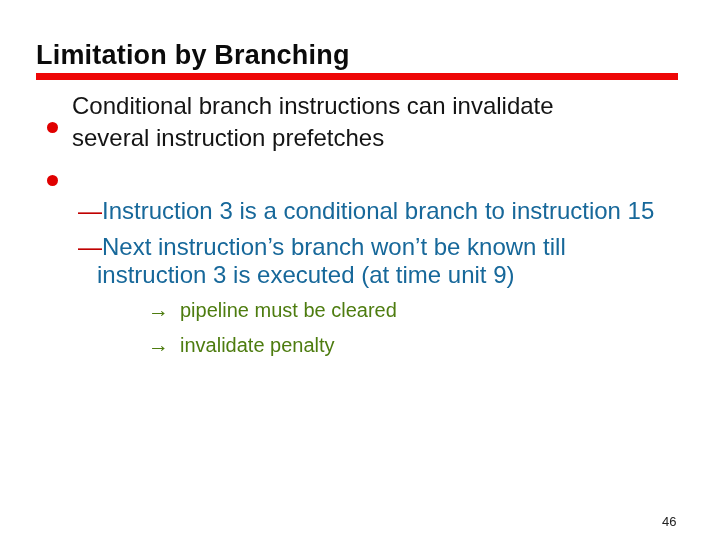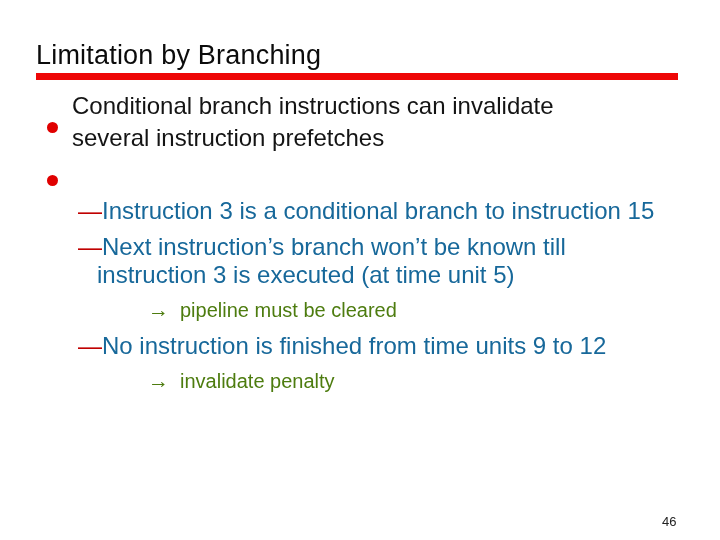--- a/index.html
+++ b/index.html
@@ -14,21 +14,21 @@
     background: #ffffff;
     font-family: "Liberation Sans", sans-serif;
     overflow: hidden;
   }
   .title {
     position: absolute;
     left: 36px;
     top: 40px;
     margin: 0;
     font-size: 27px;
-    font-weight: normal;
+    font-weight: bold;
     color: #0b0b0b;
     letter-spacing: 0.2px;
     white-space: nowrap;
   }
   .title-rule {
     position: absolute;
     left: 36px;
     top: 73px;
     width: 642px;
     height: 7px;
@@ -107,30 +107,27 @@
     <div class="bullet-row">
       <span class="dot"></span>
     </div>
 
     <div class="sub-row">
       <div><span class="dash">—</span><span>Instruction 3 is a conditional branch to instruction 15</span></div>
     </div>
 
     <div class="sub-row">
       <div><span class="dash">—</span><span>Next instruction’s branch won’t be known till</span></div>
-      <div class="cont">instruction 3 is executed (at time unit 5)</div>
+      <div class="cont">instruction 3 is executed (at time unit 9)</div>
     </div>
 
     <div class="arrow-row">
       <span class="arrow">→</span><span>pipeline must be cleared</span>
     </div>
 
-    <div class="sub-row">
-      <div><span class="dash">—</span><span>No instruction is finished from time units 9 to 12</span></div>
-    </div>
 
     <div class="arrow-row">
       <span class="arrow">→</span><span>invalidate penalty</span>
     </div>
 
   </div>
 
   <div class="page-number">46</div>
 
 </div>

